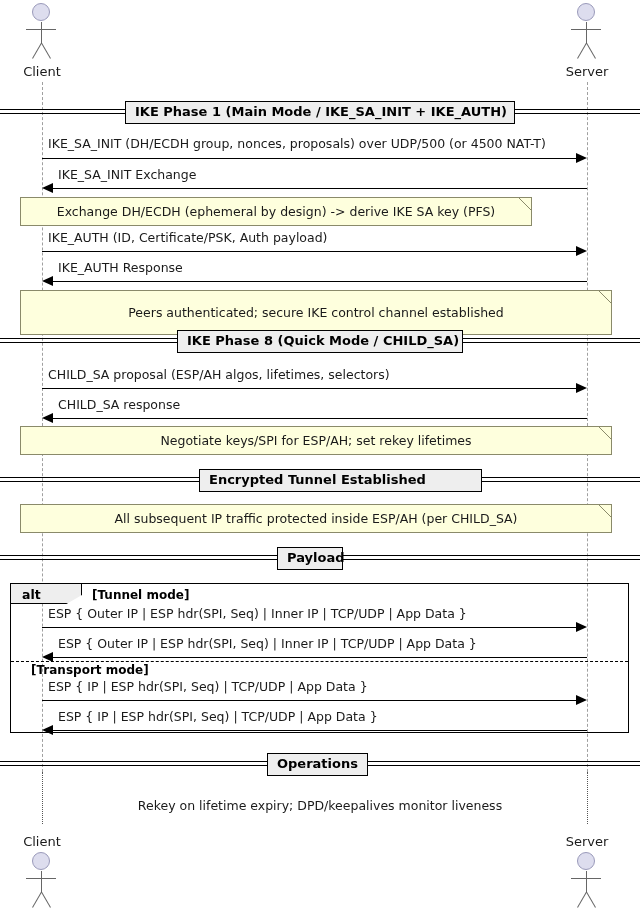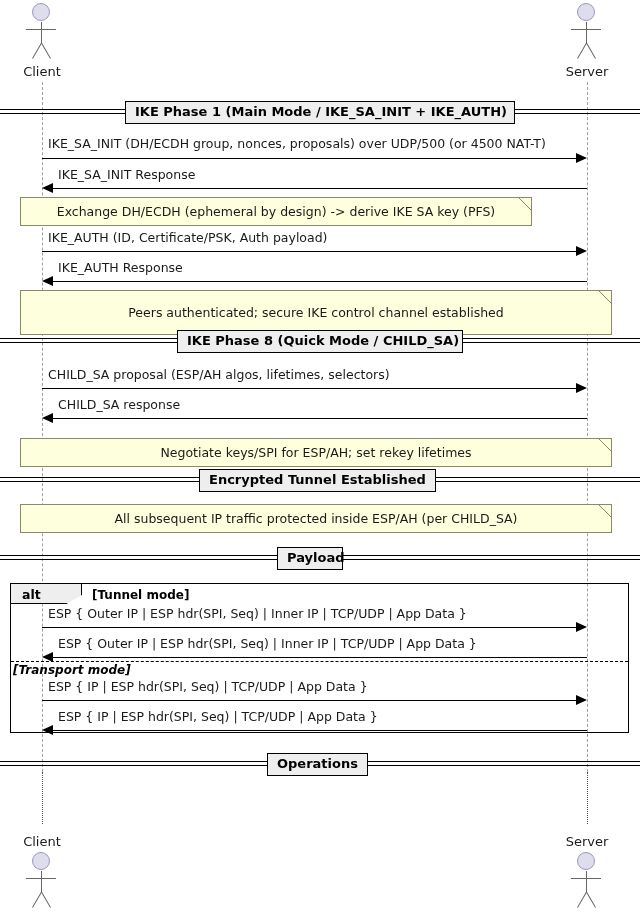--- a/index.html
+++ b/index.html
@@ -229,21 +229,21 @@
   </div>
   <div class="actor-label" style="left:545px; top:64px; width:84px;">Server</div>
 
   <div class="divider-rules" style="top:109px;"></div>
   <div class="divider-box" style="left:125px; top:101px; width:390px;">IKE Phase 1 (Main Mode / IKE_SA_INIT + IKE_AUTH)</div>
 
   <div class="msg-label" style="left:48px; top:137px;">IKE_SA_INIT (DH/ECDH group, nonces, proposals) over UDP/500 (or 4500 NAT-T)</div>
   <div class="msg-line" style="left:42px; top:158px; width:541px;"></div>
   <div class="arrow-right" style="left:576px; top:153px;"></div>
 
-  <div class="msg-label" style="left:58px; top:168px;">IKE_SA_INIT Response</div>
+  <div class="msg-label" style="left:58px; top:168px;">IKE_SA_INIT Exchange</div>
   <div class="msg-line" style="left:46px; top:188px; width:541px;"></div>
   <div class="arrow-left" style="left:42px; top:183px;"></div>
 
   <div class="note" style="left:20px; top:197px; width:512px; height:29px;">
     <span>Exchange DH/ECDH (ephemeral by design) -&gt; derive IKE SA key (PFS)</span>
     <svg class="fold-line" viewBox="0 0 12 12" xmlns="http://www.w3.org/2000/svg">
       <polygon points="0,0 12,12 0,12" fill="#FEFFDD" stroke="none"></polygon>
       <path d="M0,0 L12,12" stroke="#8A8A6A" stroke-width="1" fill="none"></path>
       <path d="M0,0 L0,12 L12,12" stroke="none" fill="none"></path>
     </svg>
@@ -269,30 +269,30 @@
   <div class="divider-box" style="left:177px; top:330px; width:286px;">IKE Phase 8 (Quick Mode / CHILD_SA)</div>
 
   <div class="msg-label" style="left:48px; top:368px;text-align:right;">CHILD_SA proposal (ESP/AH algos, lifetimes, selectors)</div>
   <div class="msg-line" style="left:42px; top:388px; width:541px;"></div>
   <div class="arrow-right" style="left:576px; top:383px;"></div>
 
   <div class="msg-label" style="left:58px; top:398px;">CHILD_SA response</div>
   <div class="msg-line" style="left:46px; top:418px; width:541px;"></div>
   <div class="arrow-left" style="left:42px; top:413px;"></div>
 
-  <div class="note" style="left:20px; top:426px; width:592px; height:29px;margin-top:12px;">
+  <div class="note" style="left:20px; top:426px; width:592px; height:29px;">
     <span>Negotiate keys/SPI for ESP/AH; set rekey lifetimes</span>
     <svg class="fold-line" viewBox="0 0 12 12" xmlns="http://www.w3.org/2000/svg">
       <polygon points="0,0 12,12 0,12" fill="#FEFFDD" stroke="none"></polygon>
       <path d="M0,0 L12,12" stroke="#8A8A6A" stroke-width="1" fill="none"></path>
     </svg>
   </div>
 
   <div class="divider-rules" style="top:477px;"></div>
-  <div class="divider-box" style="left:199px; top:469px; width:237px;">Encrypted Tunnel Established</div>
+  <div class="divider-box" style="left:199px; top:469px; width:283px;">Encrypted Tunnel Established</div>
 
   <div class="note" style="left:20px; top:504px; width:592px; height:29px;">
     <span>All subsequent IP traffic protected inside ESP/AH (per CHILD_SA)</span>
     <svg class="fold-line" viewBox="0 0 12 12" xmlns="http://www.w3.org/2000/svg">
       <polygon points="0,0 12,12 0,12" fill="#FEFFDD" stroke="none"></polygon>
       <path d="M0,0 L12,12" stroke="#8A8A6A" stroke-width="1" fill="none"></path>
     </svg>
   </div>
 
   <div class="divider-rules" style="top:555px;"></div>
@@ -305,33 +305,34 @@
 
   <div class="msg-label" style="left:48px; top:607px;">ESP { Outer IP | ESP hdr(SPI, Seq) | Inner IP | TCP/UDP | App Data }</div>
   <div class="msg-line" style="left:42px; top:627px; width:541px;"></div>
   <div class="arrow-right" style="left:576px; top:622px;"></div>
 
   <div class="msg-label" style="left:58px; top:637px;">ESP { Outer IP | ESP hdr(SPI, Seq) | Inner IP | TCP/UDP | App Data }</div>
   <div class="msg-line" style="left:46px; top:657px; width:541px;"></div>
   <div class="arrow-left" style="left:42px; top:652px;"></div>
 
   <div class="frame-sep" style="left:11px; top:661px; width:617px;"></div>
-  <div class="frame-guard" style="left:13px; top:663px;font-style:italic;">[Transport mode]</div>
+  <div class="frame-guard" style="left:31px; top:663px;">[Transport mode]</div>
 
   <div class="msg-label" style="left:48px; top:680px;">ESP { IP | ESP hdr(SPI, Seq) | TCP/UDP | App Data }</div>
   <div class="msg-line" style="left:42px; top:700px; width:541px;"></div>
   <div class="arrow-right" style="left:576px; top:695px;"></div>
 
   <div class="msg-label" style="left:58px; top:710px;">ESP { IP | ESP hdr(SPI, Seq) | TCP/UDP | App Data }</div>
   <div class="msg-line" style="left:46px; top:730px; width:541px;"></div>
   <div class="arrow-left" style="left:42px; top:725px;"></div>
 
   <div class="divider-rules" style="top:761px;"></div>
   <div class="divider-box" style="left:267px; top:753px; width:101px;">Operations</div>
 
+  <div class="plain-text" style="left:0px; top:798px; width:640px;">Rekey on lifetime expiry; DPD/keepalives monitor liveness</div>
 
   <div class="actor-label" style="left:0px; top:834px; width:84px;">Client</div>
   <div class="actor" style="left:19px; top:852px;">
     <div class="head"></div>
     <div class="body"></div>
     <div class="arms"></div>
     <div class="leg-l"></div>
     <div class="leg-r"></div>
   </div>
 

